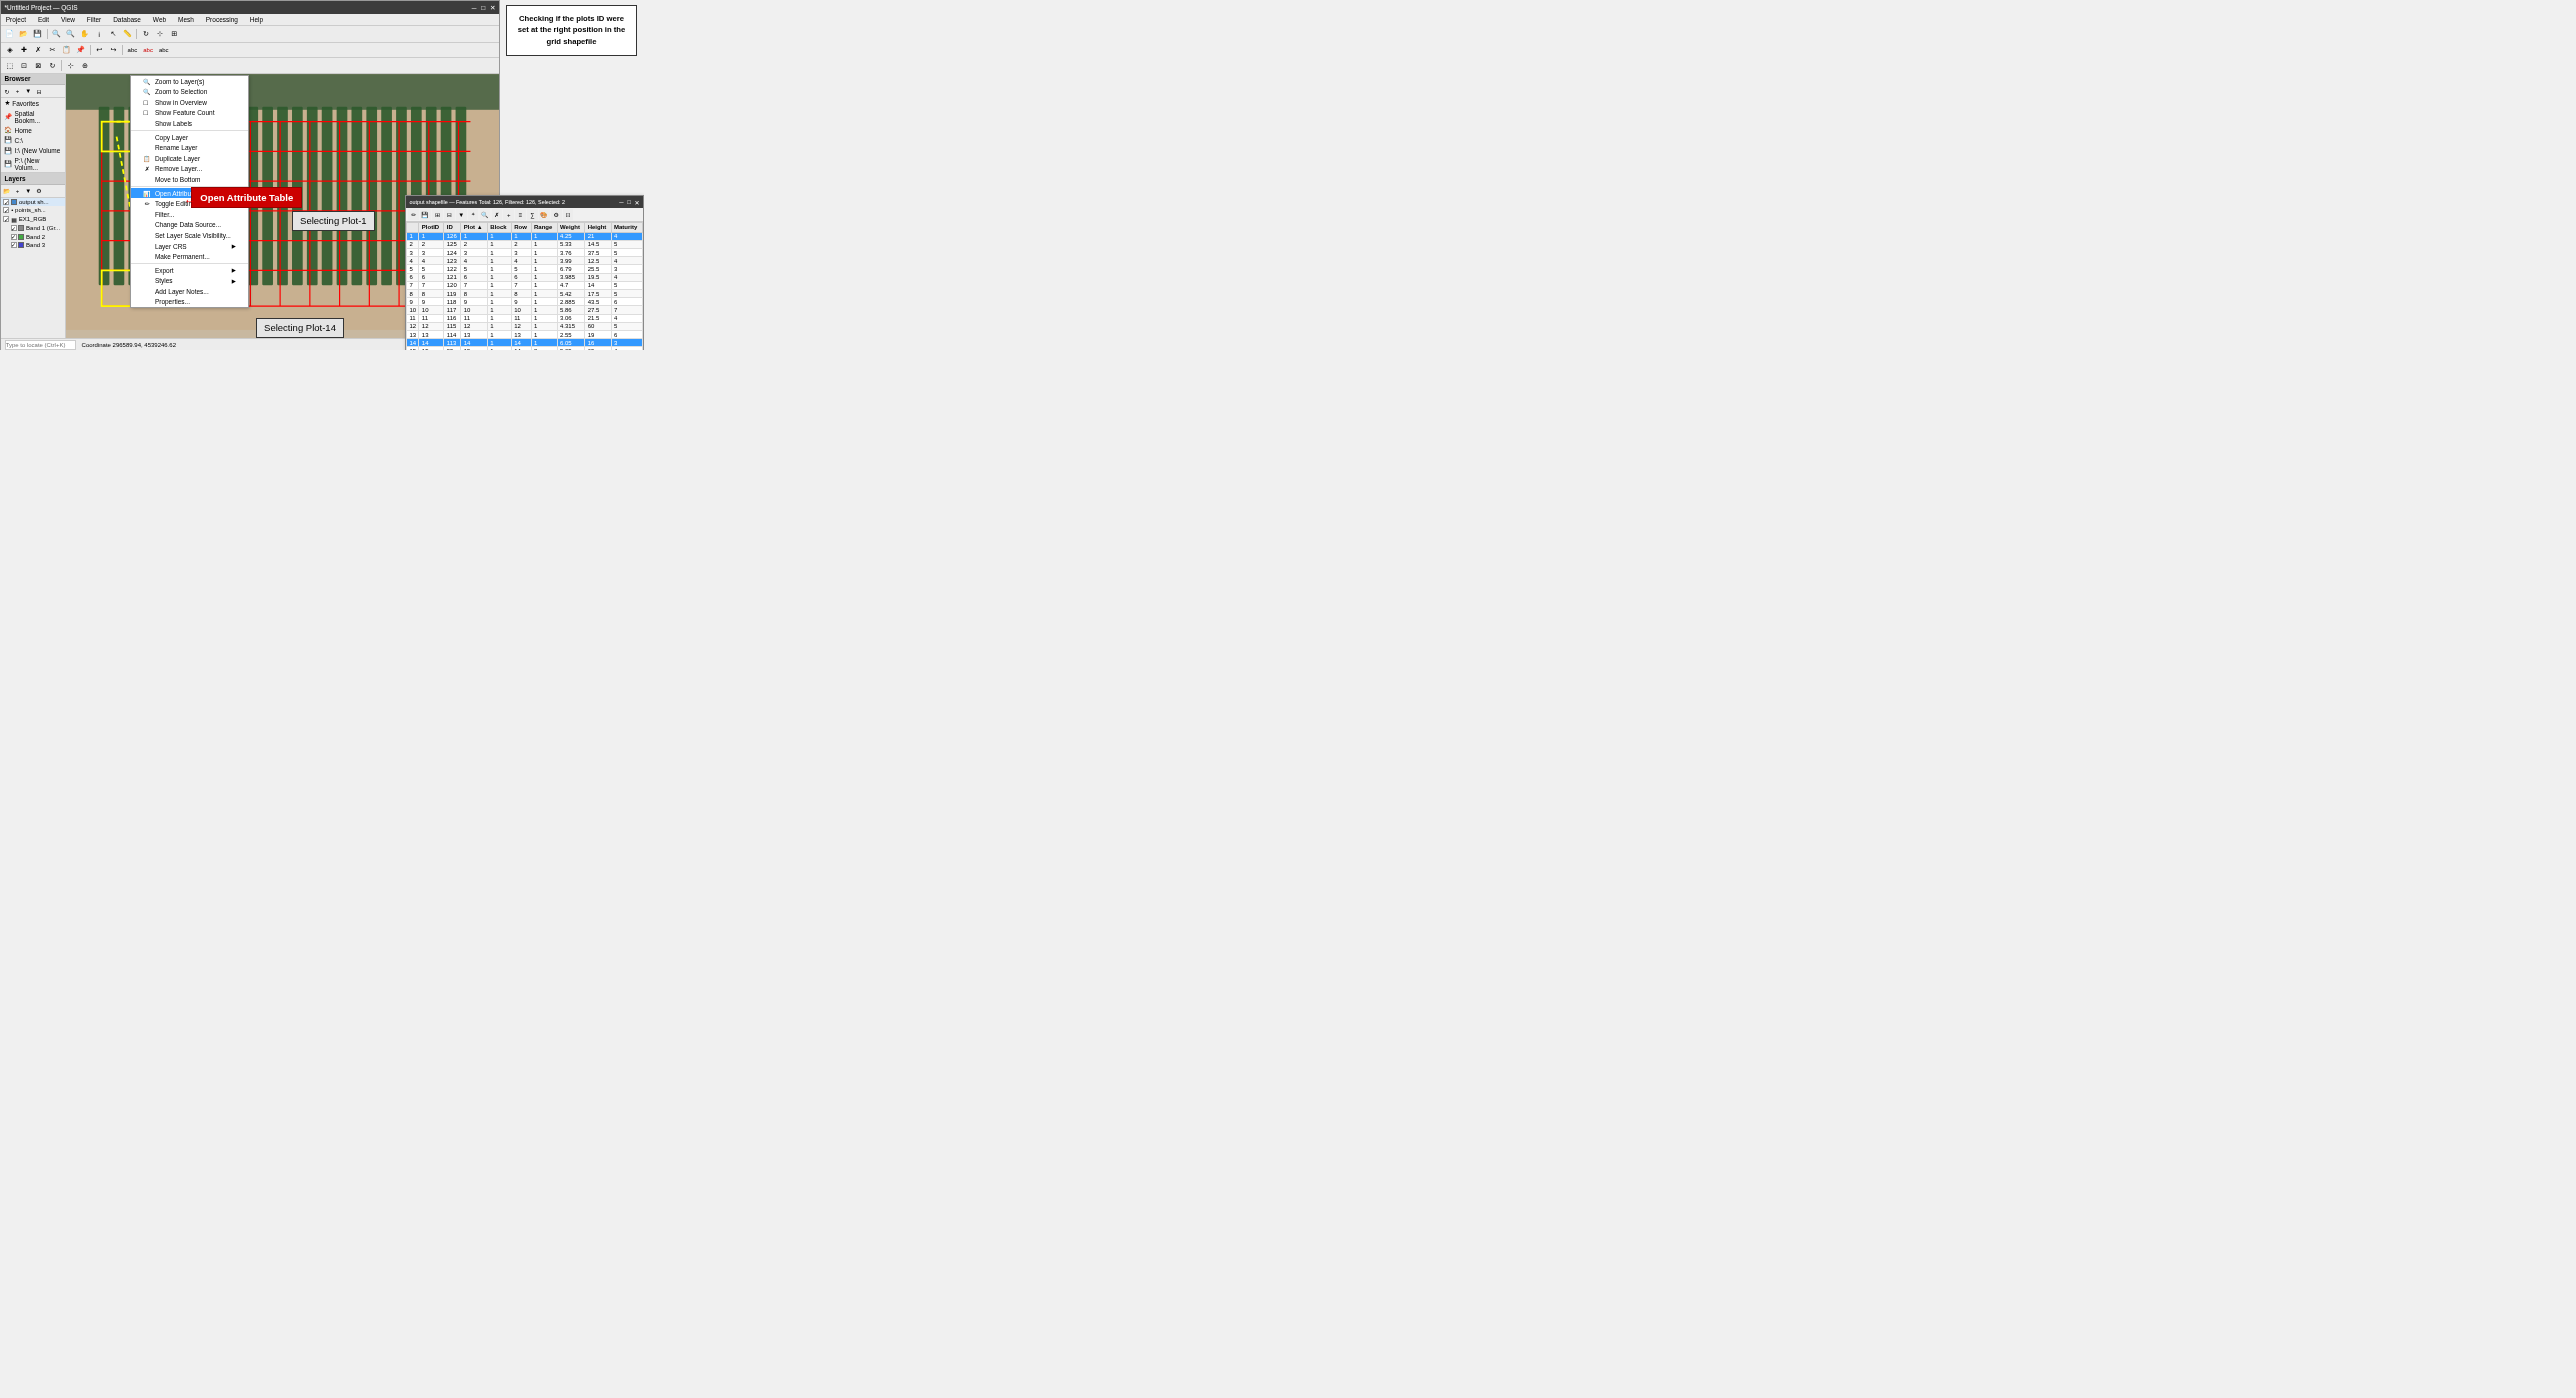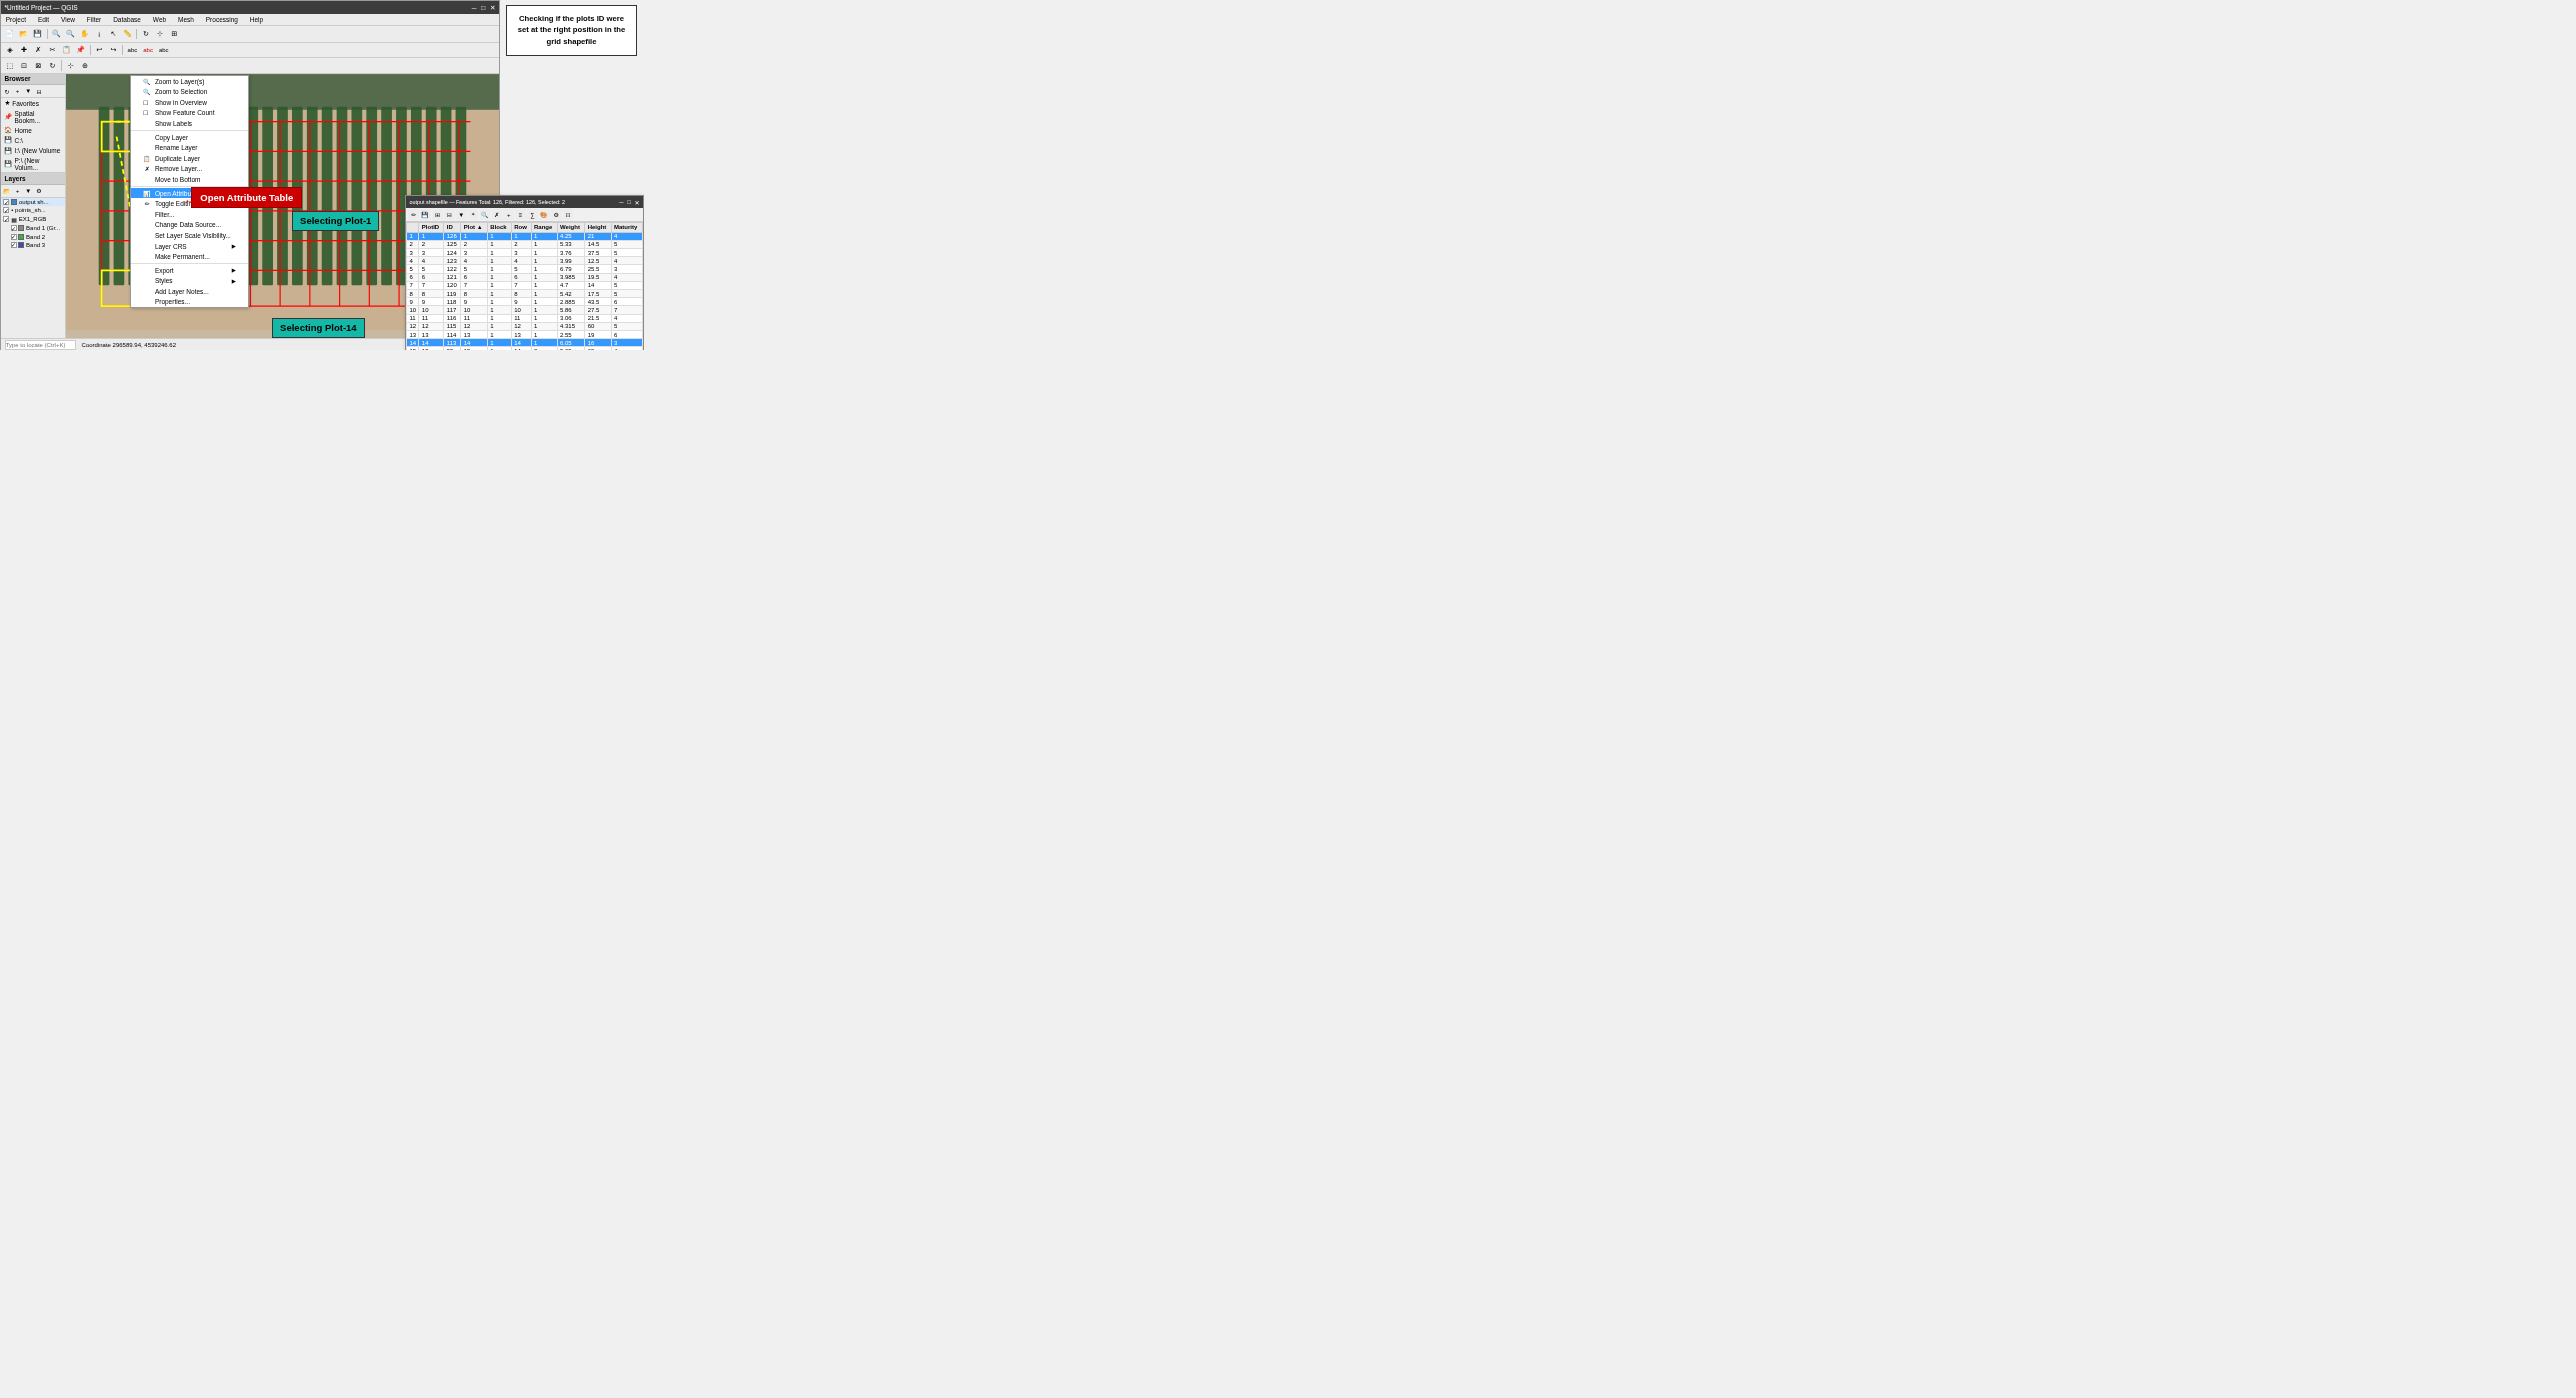--- a/index.html
+++ b/index.html
@@ -237,25 +237,25 @@
       display: flex;
       align-items: center;
       padding: 0 3.6px;
       font-size: 6px;
       gap: 6px;
     }
 
     
     .selection-label {
       position: absolute;
-      background: #14b8a6;
+      background: #e5e5e5;
       border: 1.2px solid #333;
       padding: 3.6px 7.1px;
       font-size: 9.5px;
-      font-weight: bold;
+      font-weight: normal;
       z-index: 90;
     }
 
     
     .attr-table-window {
       position: absolute;
       top: 195px;
       left: 405px;
       width: 239px;
       height: 171px;
@@ -574,21 +574,21 @@
           <line x1="85" y1="105" x2="130" y2="340" stroke="yellow" stroke-width="3" stroke-dasharray="8,6"></line>
           <line x1="130" y1="340" x2="260" y2="390" stroke="yellow" stroke-width="3" stroke-dasharray="8,6"></line>
 
           <polyline points="190,108 130,108 130,80 85,80" stroke="yellow" stroke-width="3" fill="none" stroke-dasharray="8,6" marker-end="url(#arrowhead)"></polyline>
         </svg>
 
         <div class="selection-label" style="top: 137px; left: 226px;">
           <span>Selecting Plot-1</span>
         </div>
 
-        <div class="selection-label" style="top: 244px; left: 190px; margin-left: 16px;">
+        <div class="selection-label" style="top: 244px; left: 190px;">
           <span>Selecting Plot-14</span>
         </div>
       </div>
 
       <div class="context-menu">
         <div class="ctx-item">
           <span class="ctx-icon">🔍</span>
           <span>Zoom to Layer(s)</span>
         </div>
         <div class="ctx-item">

